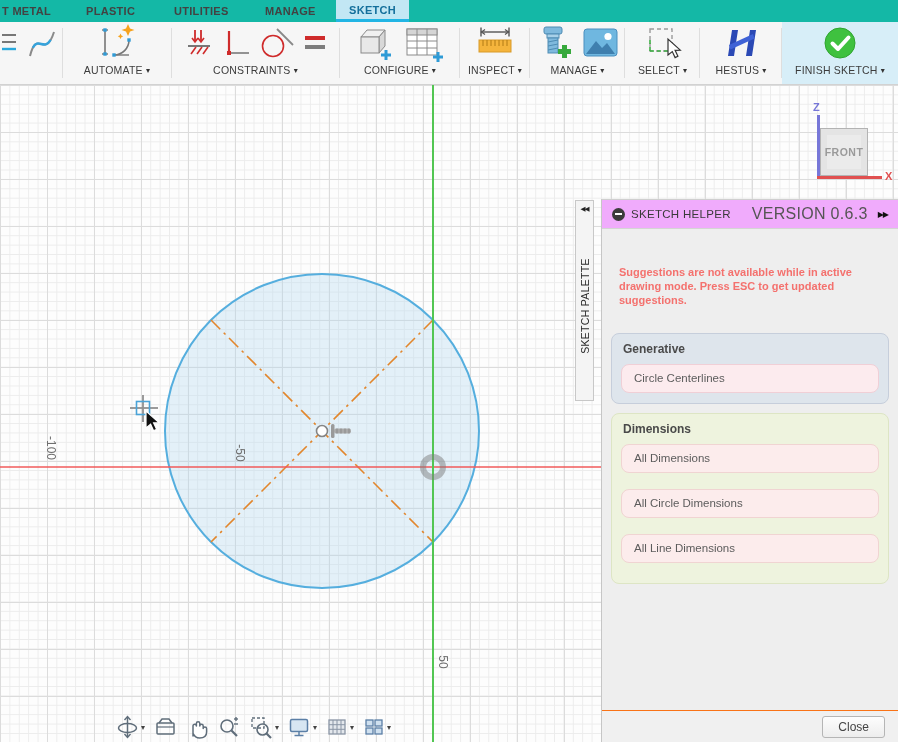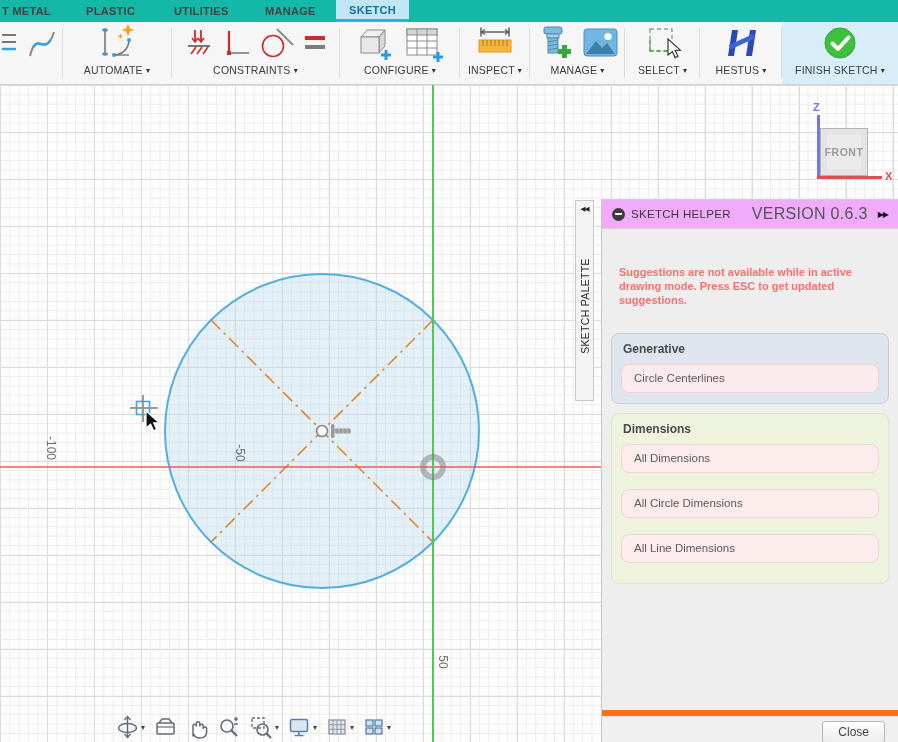--- a/index.html
+++ b/index.html
@@ -56,21 +56,21 @@
   .hp-expand { margin-left:10px; font-size:8px; color:#111; letter-spacing:-1px; cursor:pointer; }
   .hp-body { padding:0 9px; }
   .hp-warning { margin:36px 4px 0 8px; font-size:11px; font-weight:bold; line-height:1.28; color:#f4716e; }
   .hp-section { border-radius:8px; padding:8px 9px 10px 9px; margin-top:24px; }
   .hp-section.gen { background:#dee5ec; border:1px solid #c6cedb; margin-top:26px; }
   .hp-section.dim { background:#eef3de; border:1px solid #dde5c4; margin-top:9px; }
   .hp-section h3 { font-size:12px; font-weight:bold; color:#4a4a4a; margin:0 0 8px 2px; }
   .hp-btn { display:block; width:100%; height:29px; line-height:27px; text-align:left; padding:0 0 0 12px; font-size:11.5px; color:#5c5c5c; background:#fcebee; border:1.5px solid #f0cfd6; border-radius:8px; cursor:pointer; font-family:"Liberation Sans", sans-serif; }
   .hp-section.dim .hp-btn { background:#fcecec; border-color:#f0d4d2; margin-bottom:16px; }
   .hp-section.dim .hp-btn:last-child { margin-bottom:10px; }
-  .hp-footer { position:absolute; left:0; bottom:0; width:100%; height:32px; border-top:6px solid #f97316; background:#f0f0f0; }
+  .hp-footer { position:absolute; left:0; bottom:0; width:100%; height:32px; border-top:1px solid #f97316; background:#f0f0f0; }
   .close-btn { position:absolute; right:13px; top:5px; padding:3px 15px; font-size:12px; color:#444; background:linear-gradient(#fdfdfd,#ededed); border:1px solid #b5b5b5; border-radius:3px; cursor:pointer; font-family:"Liberation Sans", sans-serif; }
 
   
   .navbar { position:absolute; left:116px; top:627px; height:30px; display:flex; align-items:center; gap:9px; }
   .nav-item { display:flex; align-items:center; gap:2px; cursor:pointer; }
   .nav-caret { font-size:8px; color:#444; }
 </style>
 </head>
 <body>
 

